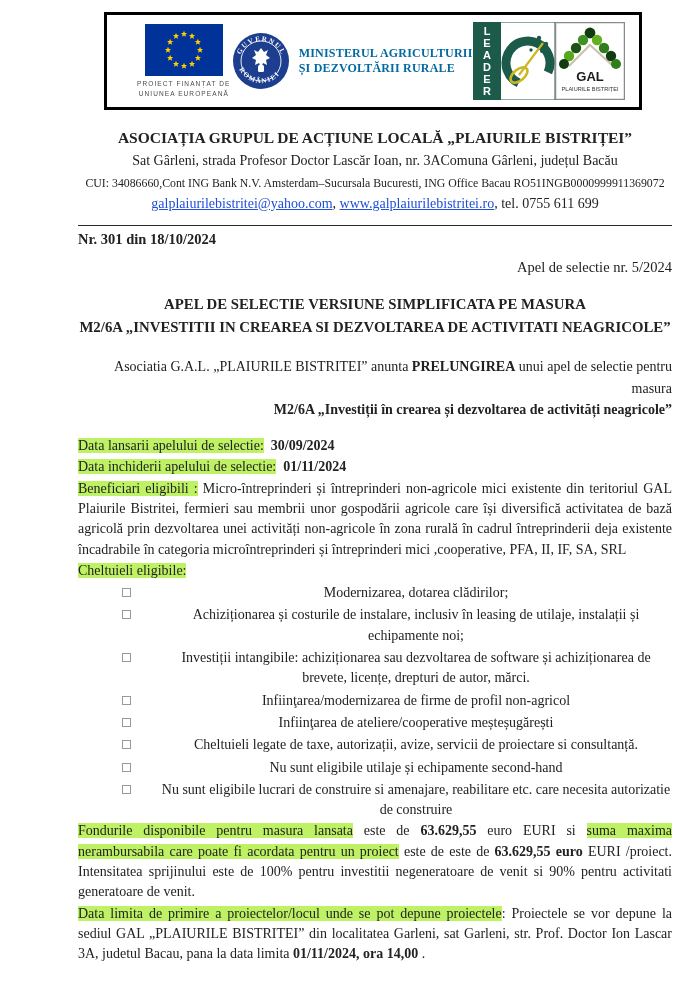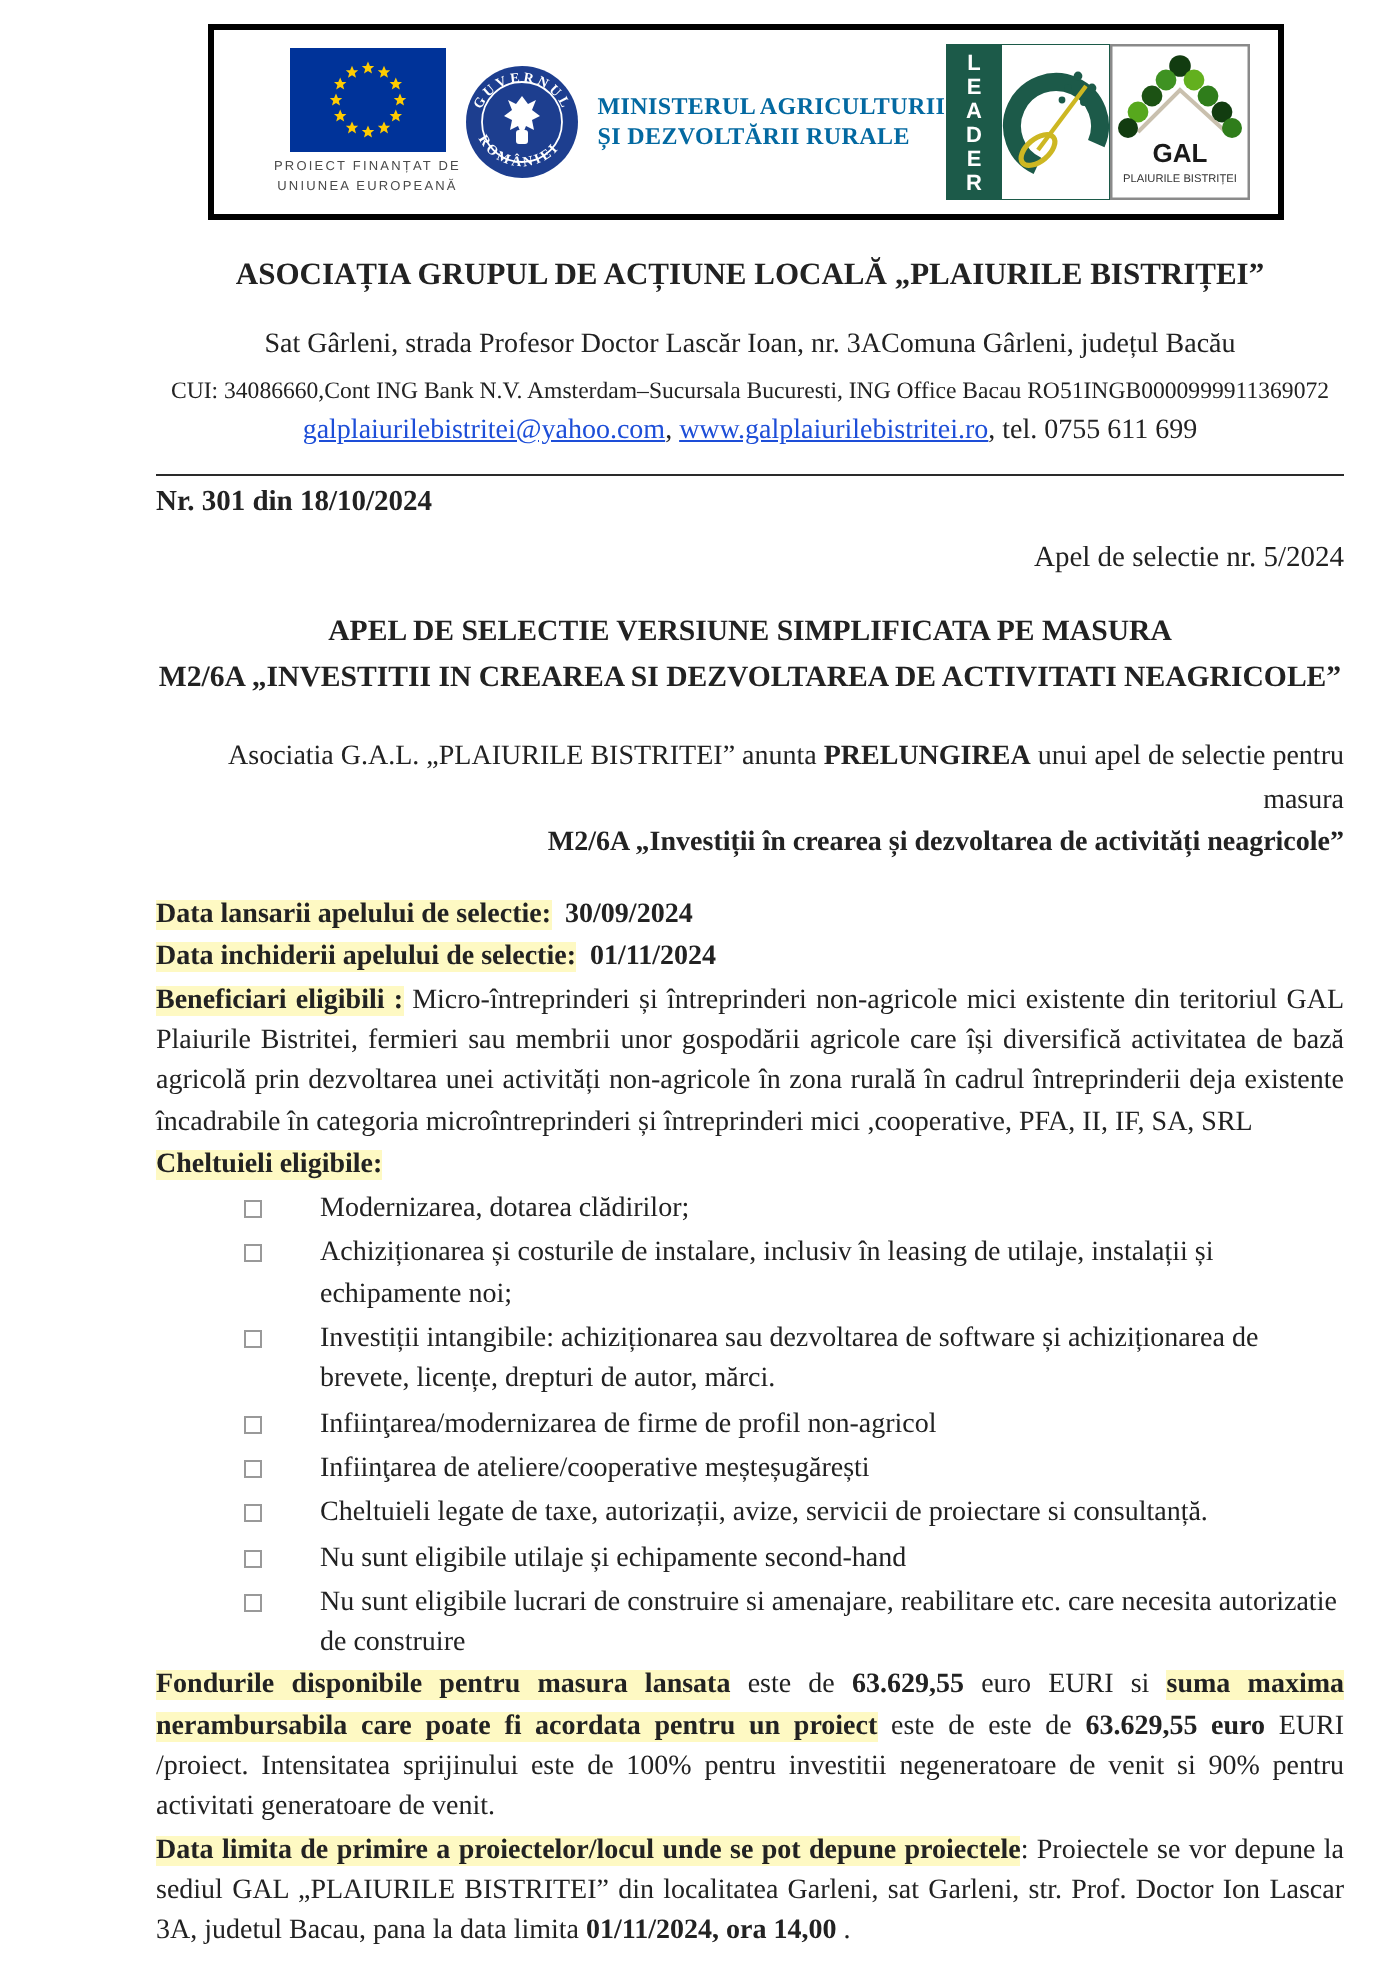--- a/index.html
+++ b/index.html
@@ -17,41 +17,41 @@
   }
   .logo-eu { display:flex; flex-direction:column; align-items:center; }
   .eu-caption { font-size:6.5px; letter-spacing:1.1px; color:#4a4a4a;
     font-family:"Liberation Sans",sans-serif; margin-top:3px; text-align:center; line-height:1.5; }
   .logo-gov { display:flex; align-items:center; gap:8px; }
   .ministry { color:#0369a1; font-weight:bold; font-size:12px; line-height:1.25;
     letter-spacing:.2px; }
   
   .content { padding:0 24px 0 78px; }
   .org-name { text-align:center; font-weight:bold; font-size:15.5px; margin-top:17px; }
-  .addr { text-align:center; font-size:14px; margin-top:14px; }
+  .addr { text-align:center; font-size:14px; margin-top:2px; }
   .cui { text-align:center; font-size:11.8px; margin-top:3px; }
   .mailrow { text-align:center; font-size:14px; margin-top:2px; }
   .u-black { text-decoration:underline; color:#1d4ed8; cursor:pointer; }
   .rule { border-top:1.5px solid #2a2a2a; margin-top:11px; }
   .nr-line { font-weight:bold; margin-top:3px; font-size:14.5px; }
   .apel-line { text-align:right; margin-top:7px; font-size:14.5px; }
   
   .title { text-align:center; font-weight:bold; font-size:14.8px; margin-top:15px; line-height:1.55; }
   .title .underl { text-decoration:underline; }
   .intro { text-align:right; margin-top:17px; line-height:1.55; }
   .intro .b { font-weight:bold; }
   
   .fields { margin-top:15px; }
-  .hl { background:#fef9c3; font-weight:bold; }
+  .hl { background:#bef264; font-weight:normal; }
   .b { font-weight:bold; }
   .fieldline { margin-top:1px; }
   .val { font-weight:bold; margin-left:7px; }
   p.just { text-align:justify; margin-top:1px; }
   ul.checks { list-style:none; margin:1px 0 0 44px; }
-  ul.checks li { position:relative; padding-left:38px; margin-top:2px; text-align:left; }
+  ul.checks li { position:relative; padding-left:38px; margin-top:2px; text-align:center; }
   .cbx { position:absolute; left:0; top:5px; width:9px; height:9px;
     border:1.2px solid #999; background:#fff; display:inline-block; }
 </style>
 </head>
 <body>
 
 <div class="page">
 
   <div class="logo-box">
 

